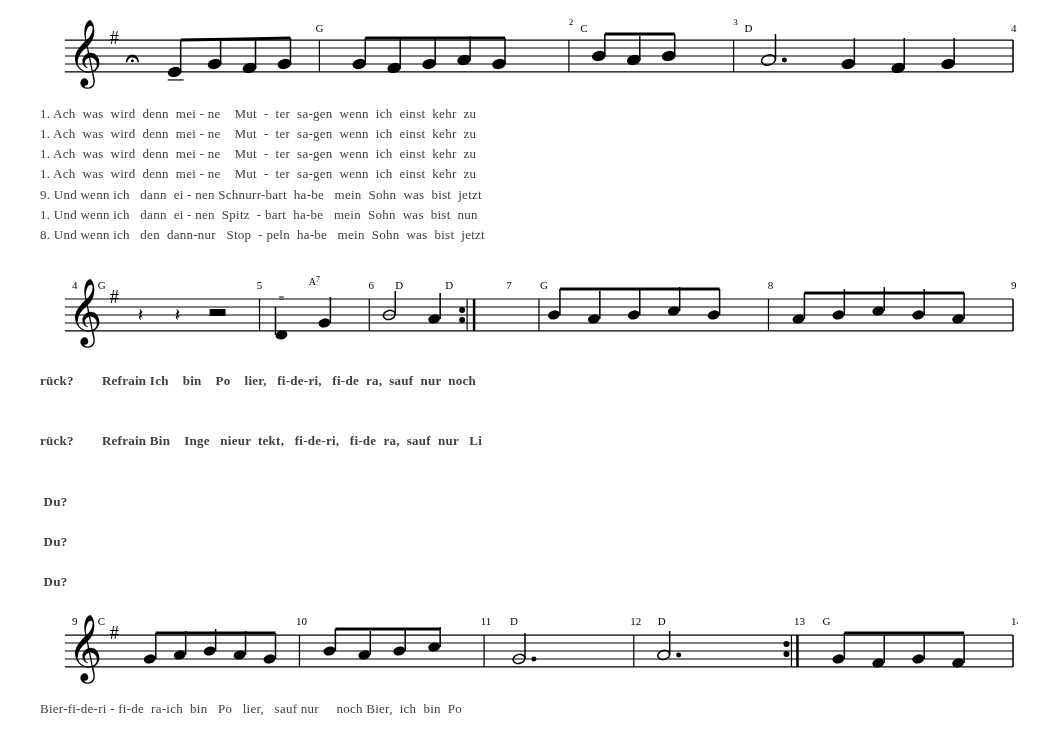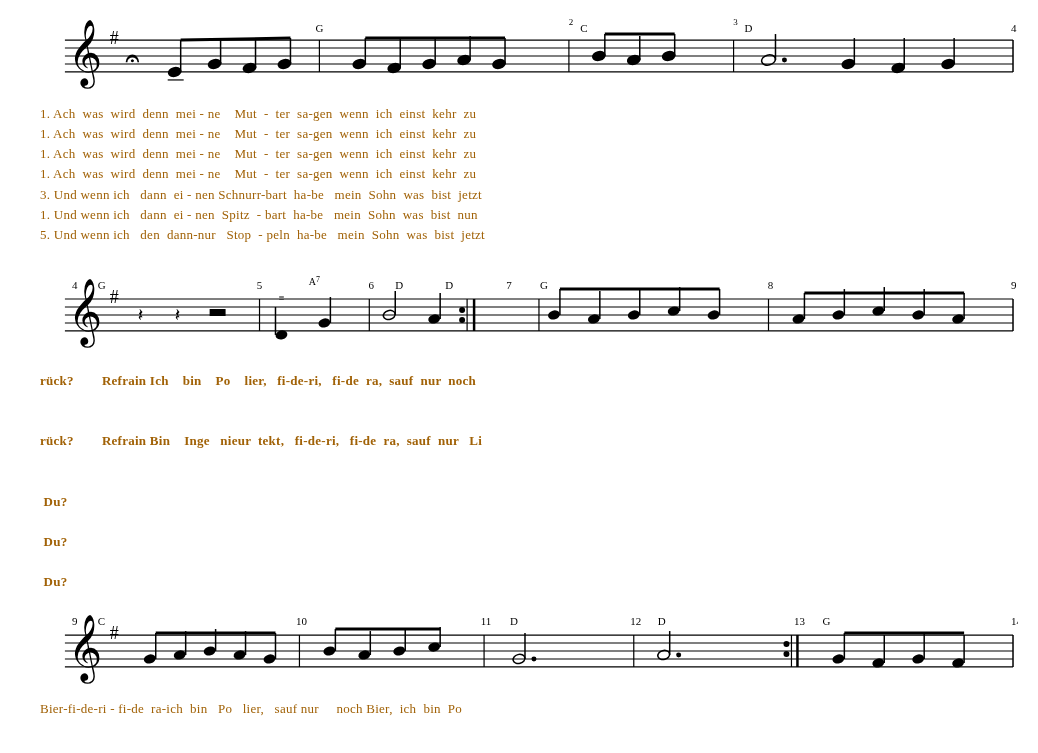--- a/index.html
+++ b/index.html
@@ -22,21 +22,21 @@
     }
     
     .staff-svg {
       display: block;
       width: 100%;
     }
     .lyrics-block {
       font-size: 13px;
       line-height: 1.55;
       padding: 4px 0 4px 20px;
-      color: #a16207;
+      color: #404040;
       letter-spacing: 0.02em;
     }
     .lyrics-line {
       display: block;
       white-space: pre;
     }
     .section-top {
       margin-top: 5px;
     }
   </style>
@@ -117,23 +117,23 @@
       <line x1="936" y1="54" x2="936" y2="28" stroke="#000" stroke-width="1.5"></line>
 
       <line x1="148" y1="70" x2="164" y2="70" stroke="#000" stroke-width="1.2"></line>
     </svg>
 
     <div class="lyrics-block">
       <span class="lyrics-line">1. Ach  was  wird  denn  mei - ne    Mut  -  ter  sa-gen  wenn  ich  einst  kehr  zu</span>
       <span class="lyrics-line">1. Ach  was  wird  denn  mei - ne    Mut  -  ter  sa-gen  wenn  ich  einst  kehr  zu</span>
       <span class="lyrics-line">1. Ach  was  wird  denn  mei - ne    Mut  -  ter  sa-gen  wenn  ich  einst  kehr  zu</span>
       <span class="lyrics-line">1. Ach  was  wird  denn  mei - ne    Mut  -  ter  sa-gen  wenn  ich  einst  kehr  zu</span>
-      <span class="lyrics-line">3. Und wenn ich   dann  ei - nen Schnurr-bart  ha-be   mein  Sohn  was  bist  jetzt</span>
+      <span class="lyrics-line">9. Und wenn ich   dann  ei - nen Schnurr-bart  ha-be   mein  Sohn  was  bist  jetzt</span>
       <span class="lyrics-line">1. Und wenn ich   dann  ei - nen  Spitz  - bart  ha-be   mein  Sohn  was  bist  nun</span>
-      <span class="lyrics-line">5. Und wenn ich   den  dann-nur   Stop  - peln  ha-be   mein  Sohn  was  bist  jetzt</span>
+      <span class="lyrics-line">8. Und wenn ich   den  dann-nur   Stop  - peln  ha-be   mein  Sohn  was  bist  jetzt</span>
     </div>
   </div>
 
   <div class="music-section section-top">
     <svg class="staff-svg" height="110" viewBox="0 0 1000 110">
 
       <g stroke="#000" stroke-width="1.2">
         <line x1="45" y1="42" x2="995" y2="42"></line>
         <line x1="45" y1="50" x2="995" y2="50"></line>
         <line x1="45" y1="58" x2="995" y2="58"></line>

